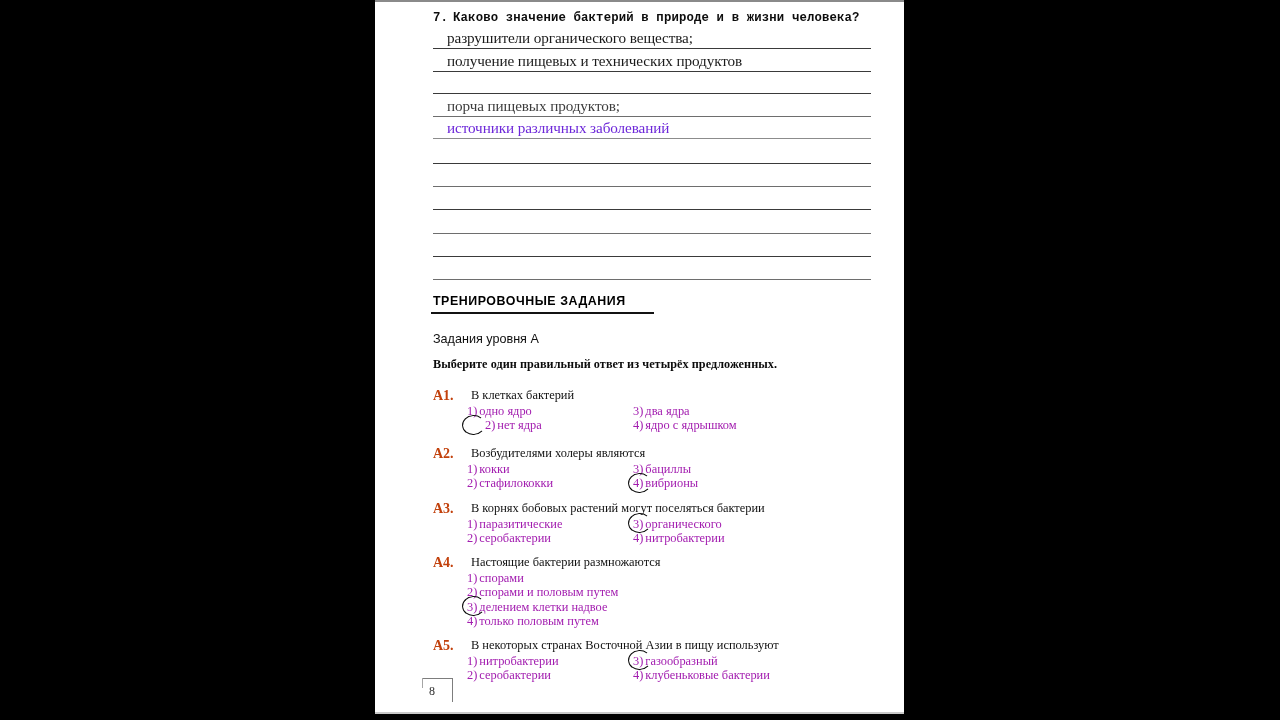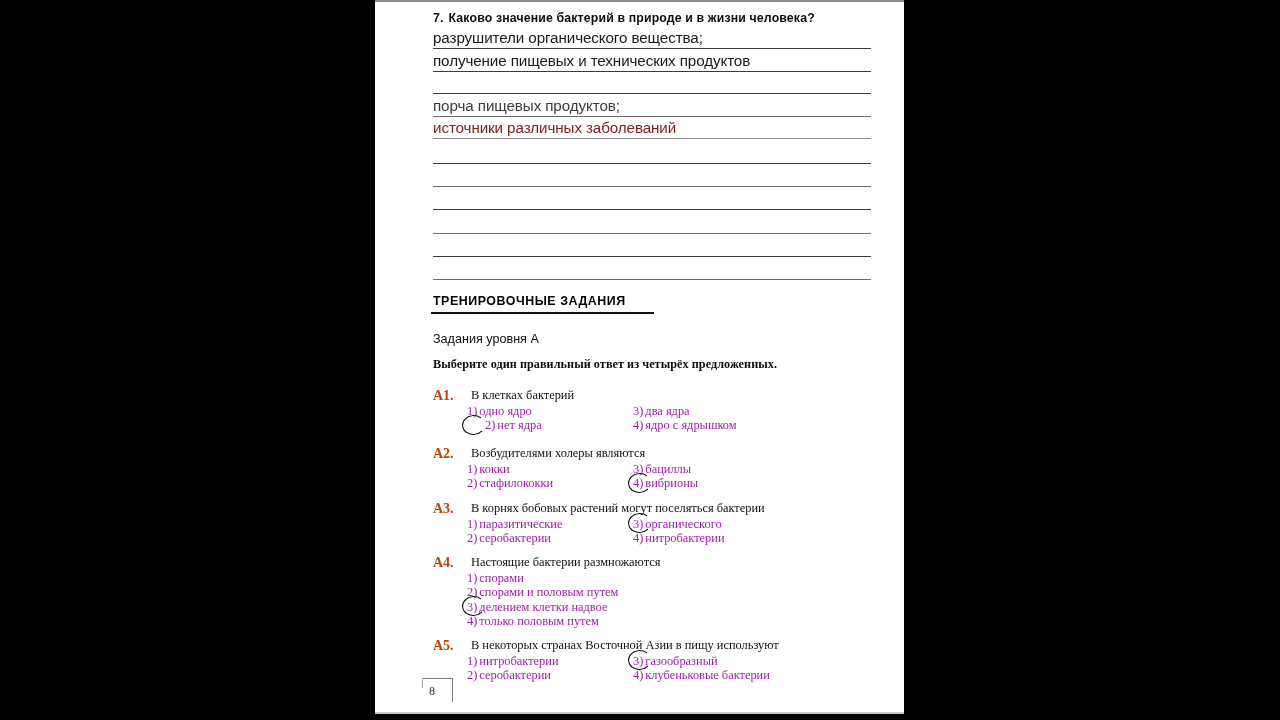--- a/index.html
+++ b/index.html
@@ -47,21 +47,21 @@
     width: 529px;
     height: 714px;
   }
 
   
   .q7-head {
     position: absolute;
     left: 58px;
     top: 11px;
     width: 450px;
-    font-family: Liberation Sans, sans-serif;
+    font-family: Liberation Mono, monospace;
     font-weight: bold;
     font-size: 12.3px;
     color: #0d0d0d;
     letter-spacing: 0.15px;
     white-space: nowrap;
   }
   .q7-num { margin-right: 5px; }
 
   
   #ruled {
@@ -75,30 +75,30 @@
     position: absolute;
     left: 58px;
     width: 438px;
     height: 1px;
     background: #3a3a3a;
   }
   .rule.faded { background: #6e6e6e; }
   .rule.faded2 { background: #8c8c8c; }
   .handline {
     position: absolute;
-    left: 58px;
+    left: 72px;
     width: 445px;
-    font-family: Liberation Sans, sans-serif;
+    font-family: Liberation Serif, serif;
     font-size: 15.2px;
     color: #1a1a1a;
     white-space: nowrap;
     letter-spacing: -0.1px;
   }
   .handline.lighter { color: #3d3d3d; }
-  .handline.lightest { color: #7f1d1d; }
+  .handline.lightest { color: #6d28d9; }
 
   
   .tt-head {
     position: absolute;
     left: 58px;
     top: 294px;
     font-family: "Liberation Sans", sans-serif;
     font-weight: bold;
     font-size: 12.4px;
     letter-spacing: 0.55px;

